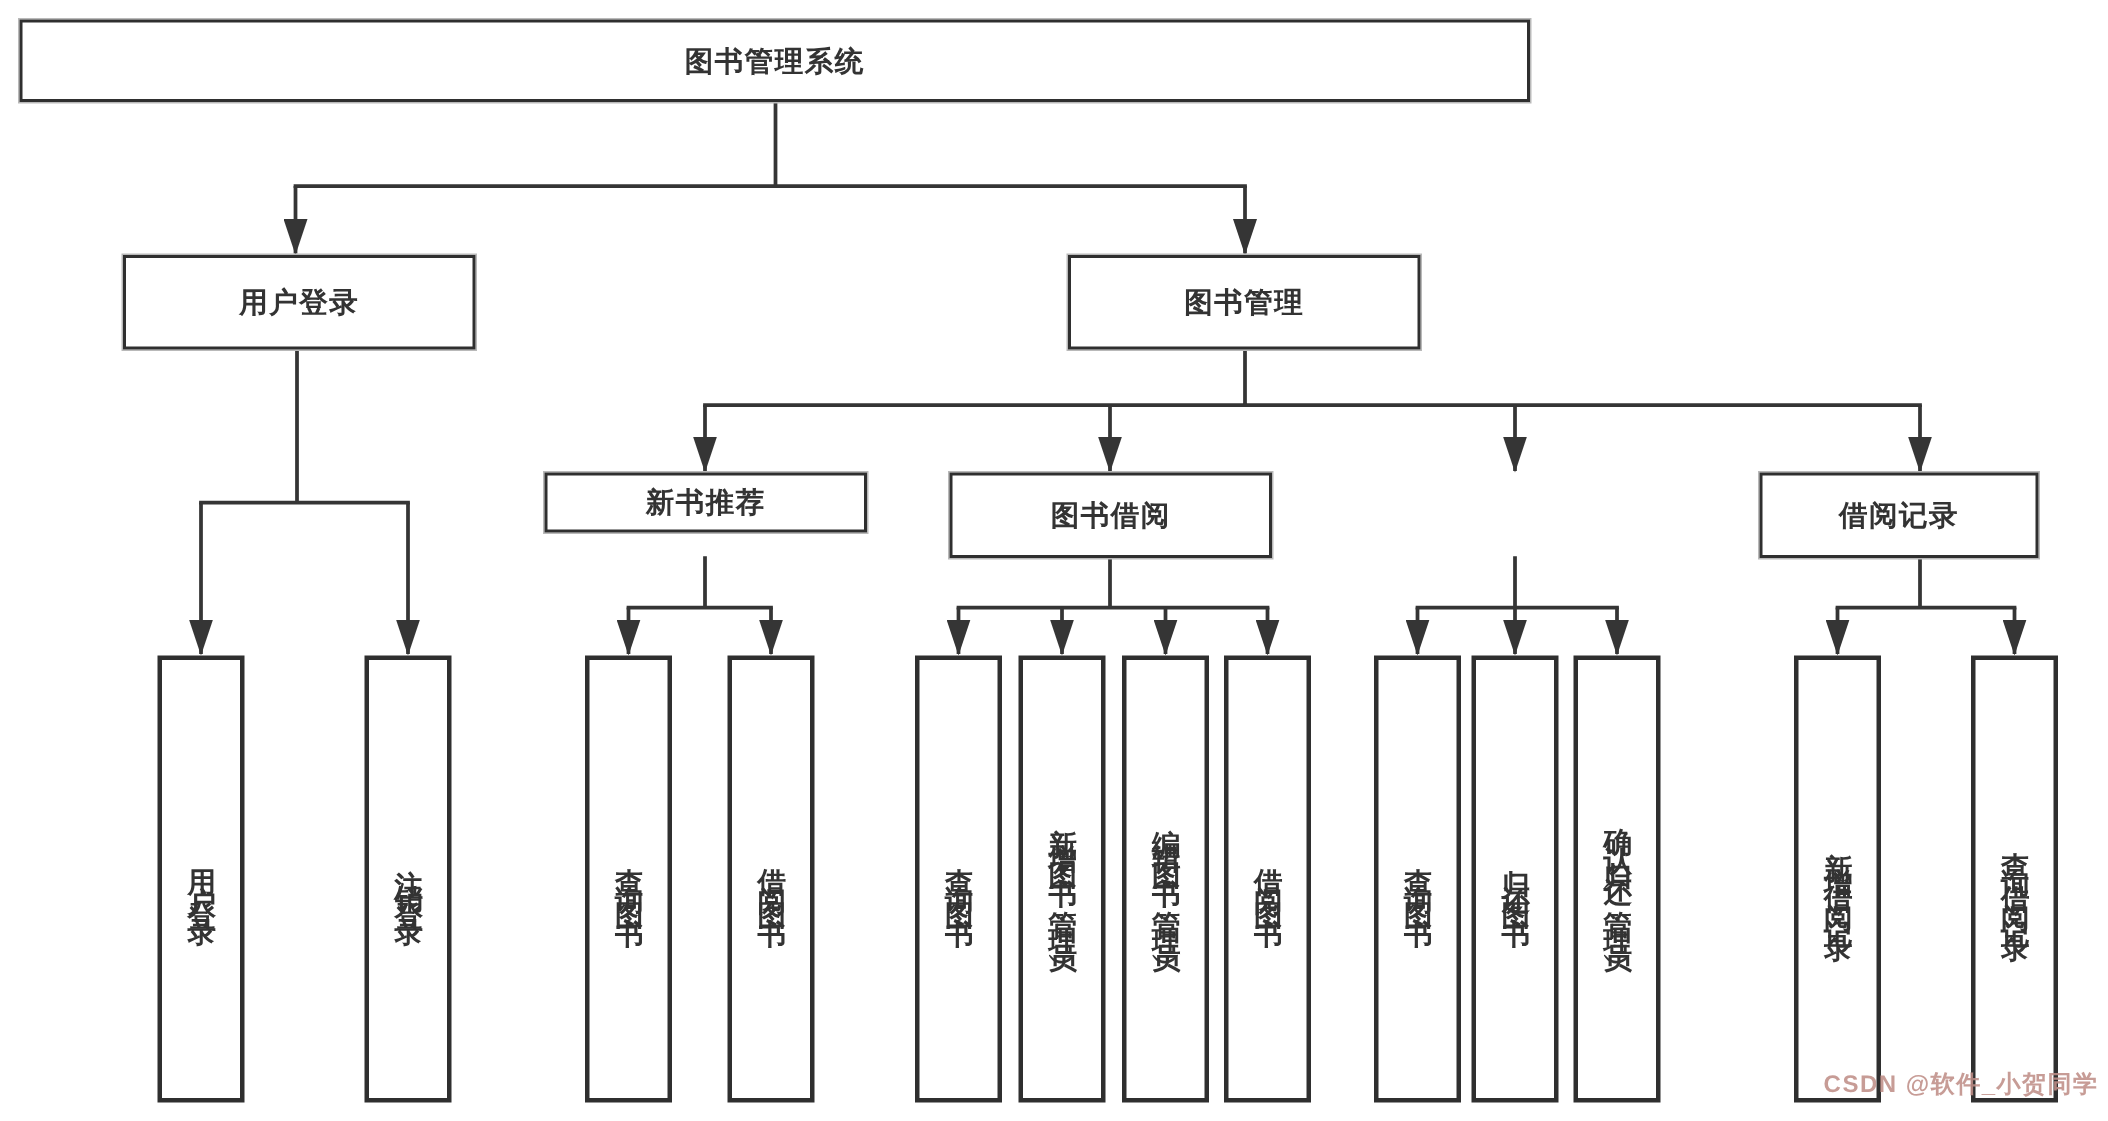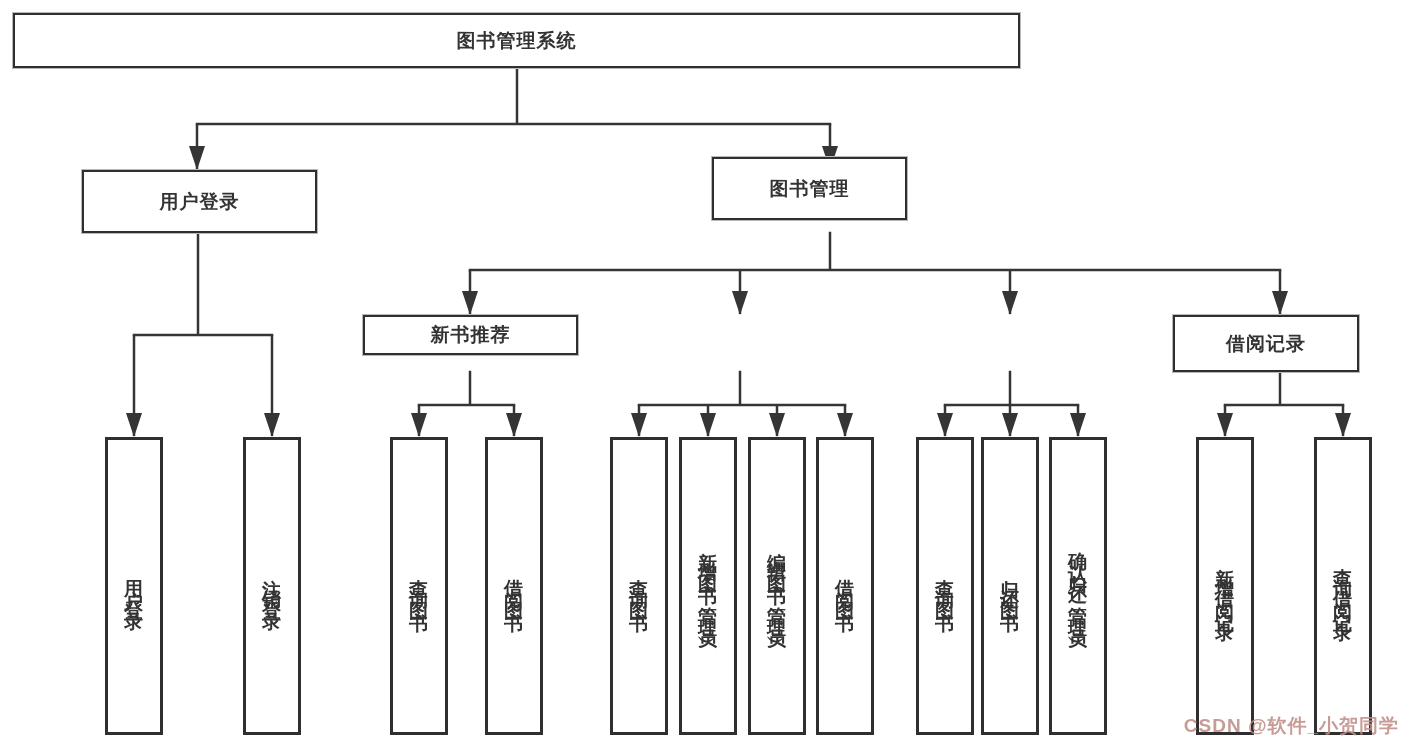--- a/index.html
+++ b/index.html
@@ -8,21 +8,21 @@
   #connectors{position:absolute;left:0;top:0;z-index:1;}
   .trunk{fill:none;stroke:#353535;stroke-width:2.5;stroke-linecap:square;}
   .al{stroke:#353535;stroke-width:2.5;}
   .node{position:absolute;box-sizing:border-box;background:#ffffff;border:2px solid #2f2f2f;
         box-shadow:0 0 0 1px #b9b9b9;display:flex;align-items:center;justify-content:center;
         z-index:2;color:#333333;}
   .node.h span{font-size:19px;letter-spacing:1px;white-space:nowrap;}
   .node.v{border:3px solid #2f2f2f;box-shadow:none;}
   .node.v span{writing-mode:vertical-rl;text-orientation:mixed;font-size:19px;
         letter-spacing:11px;line-height:1;white-space:nowrap;}
-  .watermark{position:absolute;right:6px;top:713px;z-index:3;font-size:19px;
+  .watermark{position:absolute;right:6px;top:713px;z-index:3;font-size:16px;
         color:rgba(191,142,135,0.88);letter-spacing:1px;white-space:nowrap;}
 </style>
 </head>
 <body>
 
 <div id="page">
 
   <svg id="connectors" width="1405" height="747" viewBox="0 0 1405 747">
     <defs>
       <marker id="arw" markerUnits="userSpaceOnUse" markerWidth="24" markerHeight="16" refX="23" refY="8" orient="auto">
@@ -60,26 +60,29 @@
     </g>
   </svg>
 
   <div class="node h" style="left:13px;top:13px;width:1007px;height:55px">
     <span>图书管理系统</span>
   </div>
 
   <div class="node h" style="left:82px;top:170px;width:235px;height:63px">
     <span>用户登录</span>
   </div>
-  <div class="node h" style="left:712px;top:157px;width:195px;height:63px">
+  <div class="node h" style="left:712px;top:170px;width:235px;height:63px">
     <span>图书管理</span>
   </div>
 
   <div class="node h" style="left:363px;top:315px;width:215px;height:40px">
     <span>新书推荐</span>
+  </div>
+  <div class="node h" style="left:633px;top:315px;width:215px;height:57px">
+    <span>图书借阅</span>
   </div>
   <div class="node h" style="left:1173px;top:315px;width:186px;height:57px">
     <span>借阅记录</span>
   </div>
 
   <div class="node v" style="left:105px;top:437px;width:58px;height:298px">
     <span>用户登录</span>
   </div>
   <div class="node v" style="left:243px;top:437px;width:58px;height:298px">
     <span>注销登录</span>

